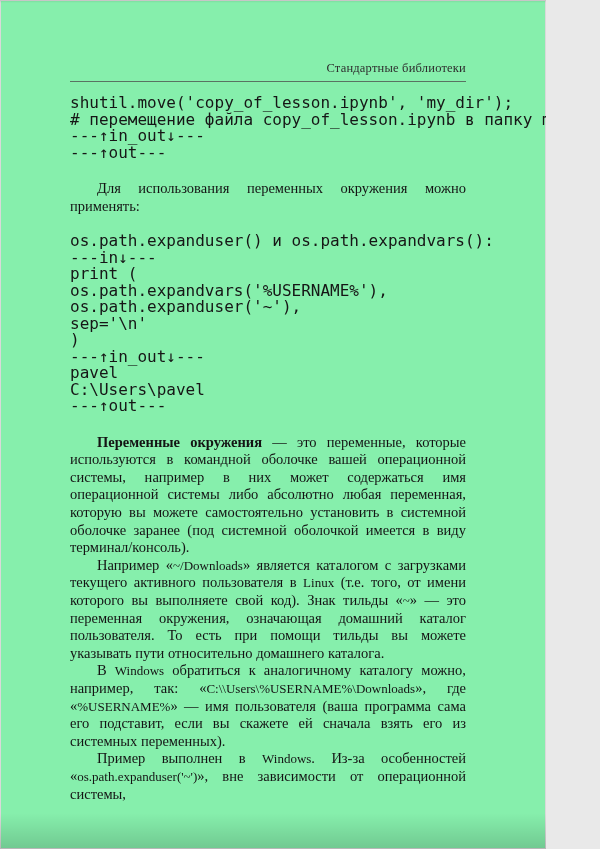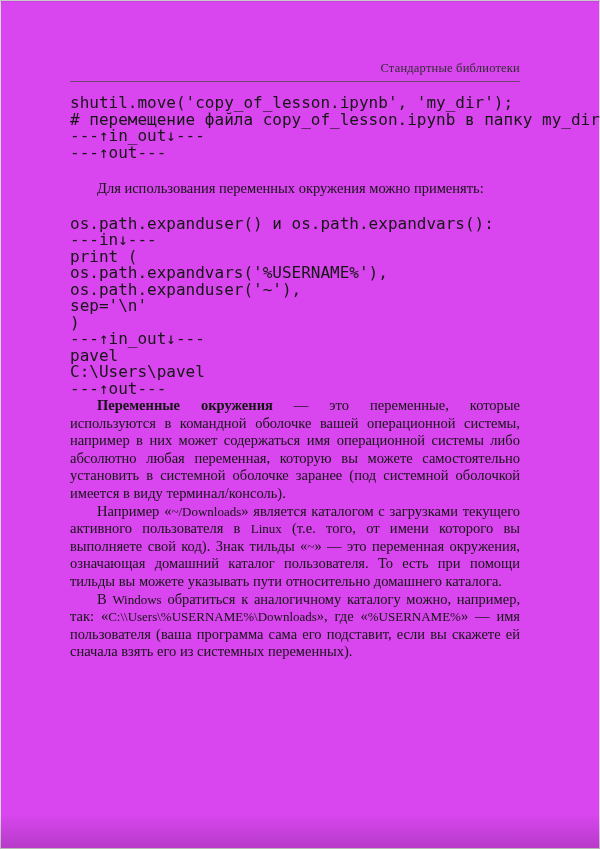--- a/index.html
+++ b/index.html
@@ -1,20 +1,20 @@
 <!DOCTYPE html>
 <html lang="ru"><head>
 <meta charset="utf-8">
 <style>
   html, body { margin: 0; padding: 0; background: #e9e9e9; }
   .scan {
     position: relative;
-    width: 600px;
+    width: 546px;
     height: 849px;
-    background: #d946ef;
+    background: #86efac;
     overflow: hidden;
     box-shadow: inset 0 0 0 1px #d9d9d9;
     font-family: "Liberation Serif", serif;
     color: #1b1b1b;
   }
   .page-content {
     position: absolute;
     top: 58px;
     left: 70px;
     right: 80px;
@@ -41,21 +41,21 @@
   }
   .para {
     margin: 0;
     font-size: 14.5px;
     line-height: 17.6px;
     text-align: justify;
     text-indent: 27px;
     color: #141414;
   }
   .intro { margin: 19px 0 18px 0; }
-  .body-text { }
+  .body-text { margin-top: 19px; }
   .run-bold { font-weight: bold; }
   .run-mono {
     font-family: Liberation Serif, serif;
     font-size: 13px;
   }
   .footer {
     position: absolute;
     bottom 0;
     left: 0;
     right: 0;
@@ -108,18 +108,19 @@
 )
 ---↑in_out↓---
 pavel
 C:\Users\pavel
 ---↑out---</pre>
 
     <div class="body-text">
       <p class="para"><span class="run-bold">Переменные окружения</span><span> — это переменные, которые используются в командной оболочке вашей операционной системы, например в них может содержаться имя операционной системы либо абсолютно любая переменная, которую вы можете самостоятельно установить в системной оболочке заранее (под системной оболочкой имеется в виду терминал/консоль).</span></p>
       <p class="para"><span>Например «</span><span class="run-mono">~/Downloads</span><span>» является каталогом с загрузками текущего активного пользователя в </span><span class="run-mono">Linux</span><span> (т.е. того, от имени которого вы выполняете свой код). Знак тильды «</span><span class="run-mono">~</span><span>» — это переменная окружения, означающая домашний каталог пользователя. То есть при помощи тильды вы можете указывать пути относительно домашнего каталога.</span></p>
       <p class="para"><span>В </span><span class="run-mono">Windows</span><span> обратиться к аналогичному каталогу можно, например, так: «</span><span class="run-mono">C:\\Users\%USERNAME%\Downloads</span><span>», где «</span><span class="run-mono">%USERNAME%</span><span>» — имя пользователя (ваша программа сама его подставит, если вы скажете ей сначала взять его из системных переменных).</span></p>
+      <p class="para"><span>Пример выполнен в </span><span class="run-mono">Windows</span><span>. Из-за особенностей «</span><span class="run-mono">os.path.expanduser('~')</span><span>», вне зависимости от операционной системы,</span></p>
     </div>
 
   </div>
 
   <div class="edge-shadow"></div>
 </div>
 
 </body></html>

